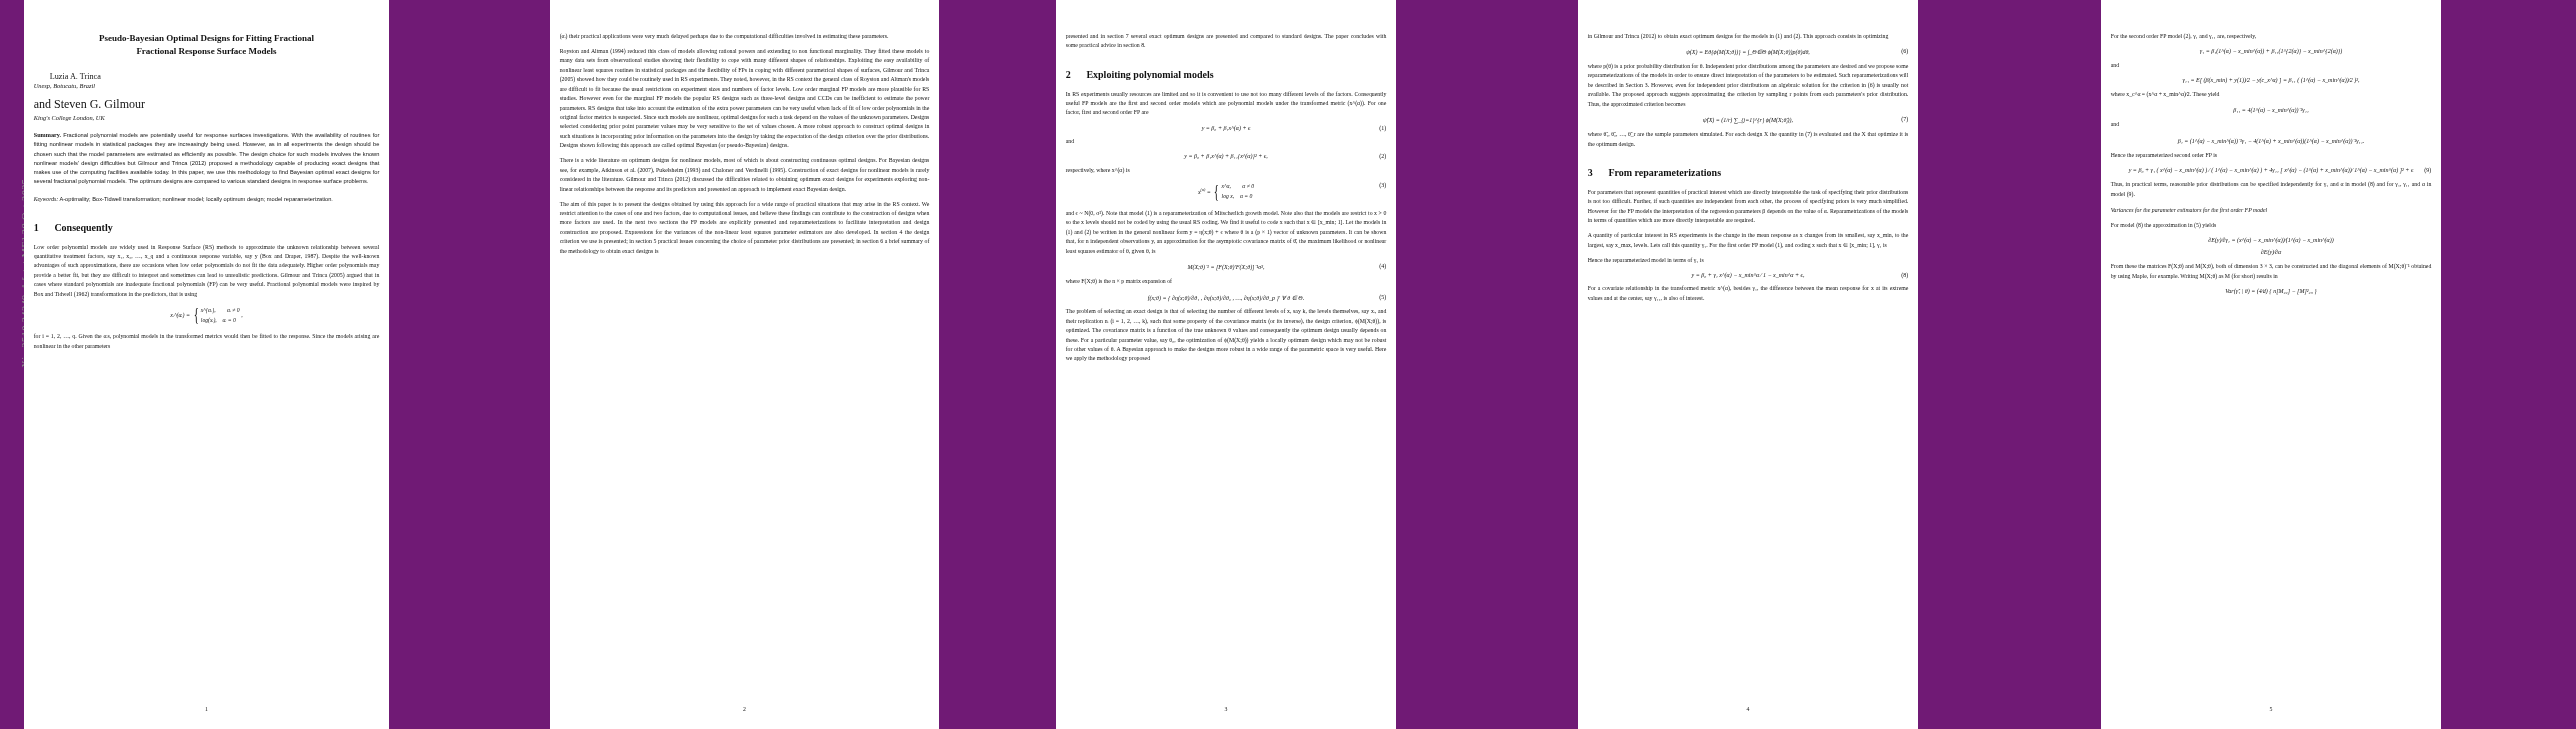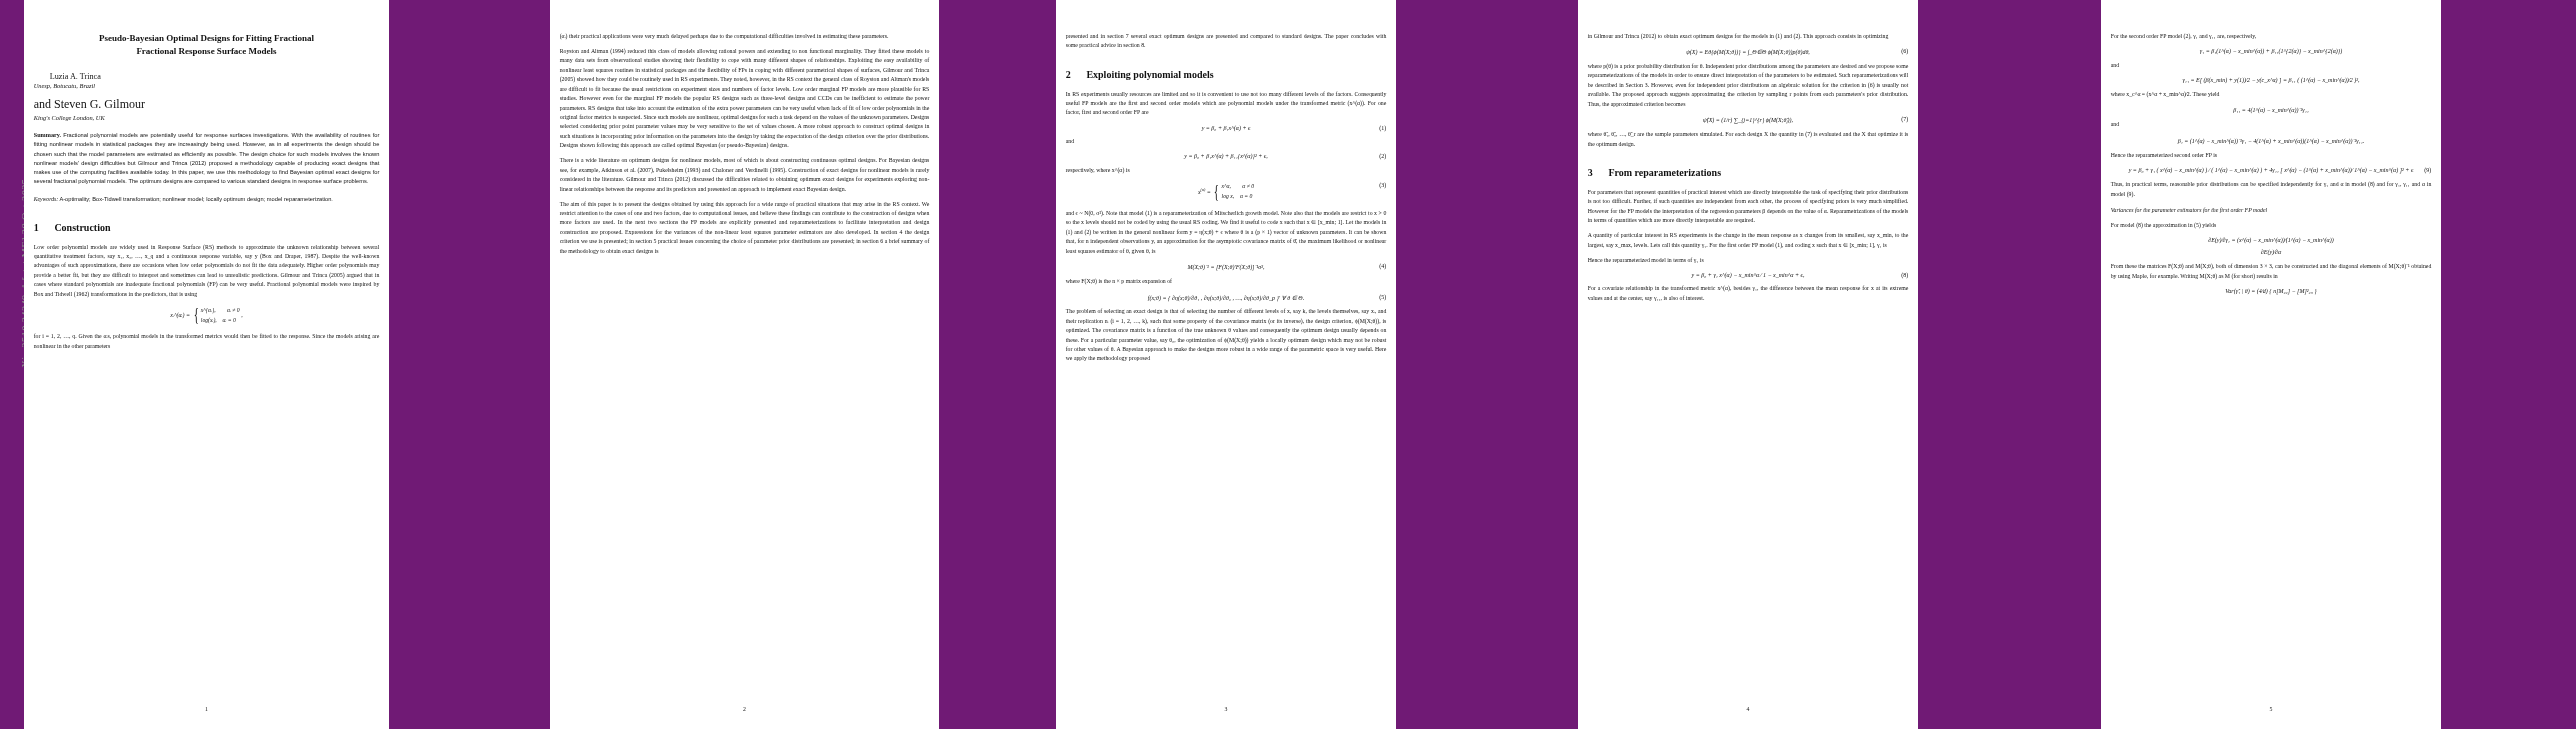--- a/index.html
+++ b/index.html
@@ -95,21 +95,21 @@
 
       <div class="summary">
         <b>Summary.</b><span> Fractional polynomial models are potentially useful for response surfaces investigations. With the availability of routines for fitting nonlinear models in statistical packages they are increasingly being used. However, as in all experiments the design should be chosen such that the model parameters are estimated as efficiently as possible. The design choice for such models involves the known nonlinear models' design difficulties but Gilmour and Trinca (2012) proposed a methodology capable of producing exact designs that makes use of the computing facilities available today. In this paper, we use this methodology to find Bayesian optimal exact designs for several fractional polynomial models. The optimum designs are compared to various standard designs in response surface problems.</span>
       </div>
 
       <div class="keywords">
         <i>Keywords:</i><span> A-optimality; Box-Tidwell transformation; nonlinear model; locally optimum design; model reparameterization.</span>
       </div>
 
       <div class="sec">
-        <span class="num">1</span><span>Construction</span>
+        <span class="num">1</span><span>Consequently</span>
       </div>
 
       <div class="para">Low order polynomial models are widely used in Response Surface (RS) methods to approximate the unknown relationship between several quantitative treatment factors, say x₁, x₂, …, x_q and a continuous response variable, say y (Box and Draper, 1987). Despite the well-known advantages of such approximations, there are occasions when low order polynomials do not fit the data adequately. Higher order polynomials may provide a better fit, but they are difficult to interpret and sometimes can lead to unrealistic predictions. Gilmour and Trinca (2005) argued that in cases where standard polynomials are inadequate fractional polynomials (FP) can be very useful. Fractional polynomial models were inspired by Box and Tidwell (1962) transformations in the predictors, that is using</div>
 
       <div class="disp">
         <span class="lhs">xᵢ^(αᵢ) =</span>
         <span class="cases">
           <span class="brace">{</span><span class="rows">
             <span style="display:block">x^{αᵢ},  αᵢ ≠ 0</span>
             <span style="display:block">log(xᵢ), αᵢ = 0</span>

